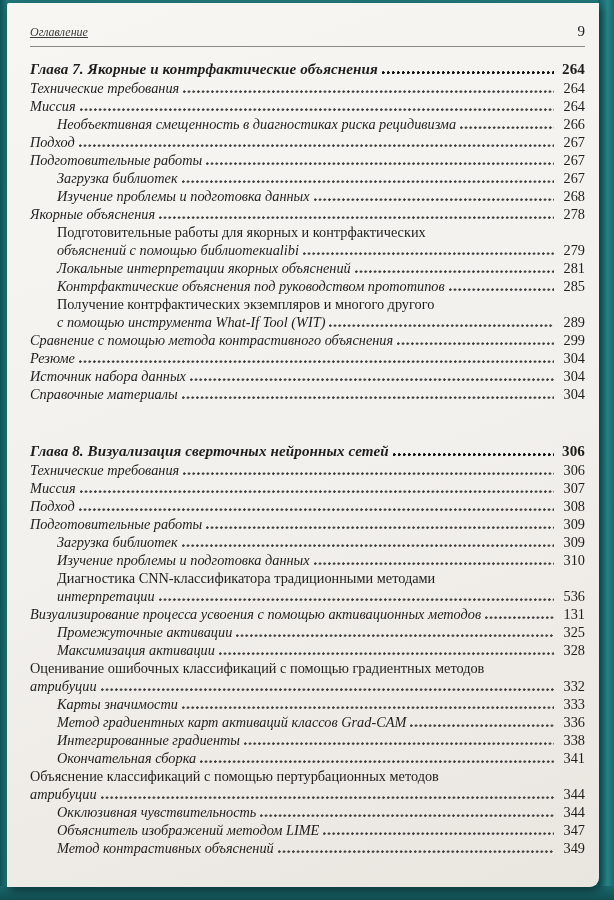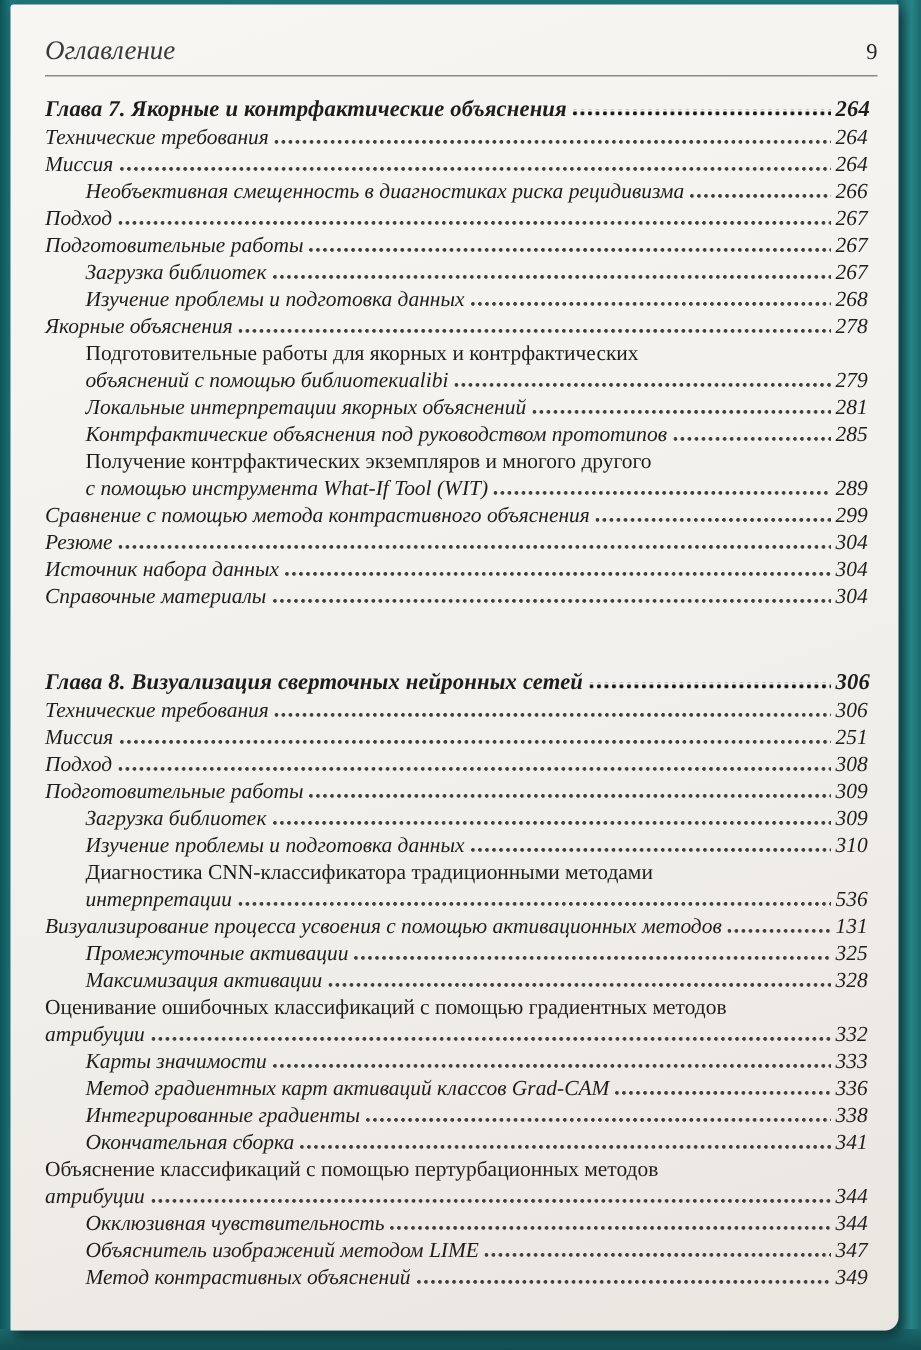--- a/index.html
+++ b/index.html
@@ -32,21 +32,21 @@
     border-top-left-radius: 2px;
     overflow: hidden;
   }
   .inner { padding: 20px 14px 0 23px; }
 
   .hdr {
     display: flex; justify-content: space-between; align-items: baseline;
     border-bottom: 1px solid #8a8a86;
     padding-bottom: 6px; margin-bottom: 13px;
   }
-  .hdr .title { font-style: italic; font-size: 18px; color: #3a3a38; }
+  .hdr .title { font-style: italic; font-size: 12px; color: #3a3a38; text-decoration: underline; }
   .hdr .num  { font-size: 15px; color: #222; }
 
   .entry { font-size: 14.3px; line-height: 18px; color: #1d1d1b; }
   .entry.lvl1 { padding-left: 27px; }
   .entry.bold { font-weight: bold; font-size: 15.1px; line-height: 19px; letter-spacing: 0.1px; }
 
   .row { display: flex; align-items: baseline; }
   .row .t { white-space: normal; font-style: italic; }
   .cont {  }
 
@@ -56,21 +56,21 @@
     background-image: radial-gradient(circle at 1.3px 2.6px, #3e3e3c 1.02px, rgba(0,0,0,0) 1.45px);
     background-size: 4.7px 4px;
     background-repeat: repeat-x;
     background-position: left bottom;
   }
   .bold .dots {
     background-image: radial-gradient(circle at 1.3px 2.6px, #141414 1.2px, rgba(0,0,0,0) 1.6px);
     background-size: 5px 4px;
     margin-bottom: 2px;
   }
-  .pg { min-width: 28px; flex: 0 0 auto; font-style: italic; }
+  .pg { min-width: 28px; text-align: right; flex: 0 0 auto; }
 
   .toc-section + .toc-section { margin-top: 39px; }
 
   em { font-style: italic; }
 </style>
 </head>
 <body>
 
 <div class="edge-left"></div>
 <div class="edge-right"></div>
@@ -221,21 +221,21 @@
             <div class="row">
               <span class="t">Технические требования</span>
               <span class="dots"></span>
               <span class="pg">306</span>
             </div>
           </div>
           <div class="entry lvl0">
             <div class="row">
               <span class="t">Миссия</span>
               <span class="dots"></span>
-              <span class="pg">251</span>
+              <span class="pg">307</span>
             </div>
           </div>
           <div class="entry lvl0">
             <div class="row">
               <span class="t">Подход</span>
               <span class="dots"></span>
               <span class="pg">308</span>
             </div>
           </div>
           <div class="entry lvl0">

